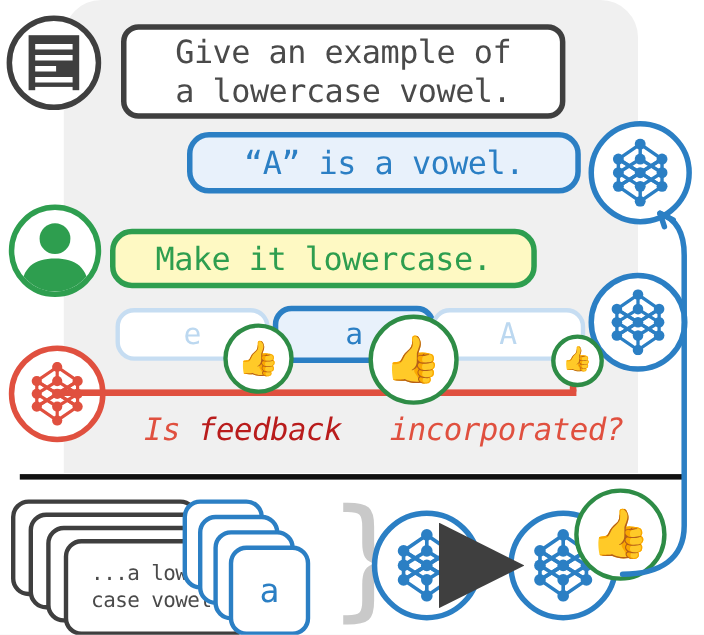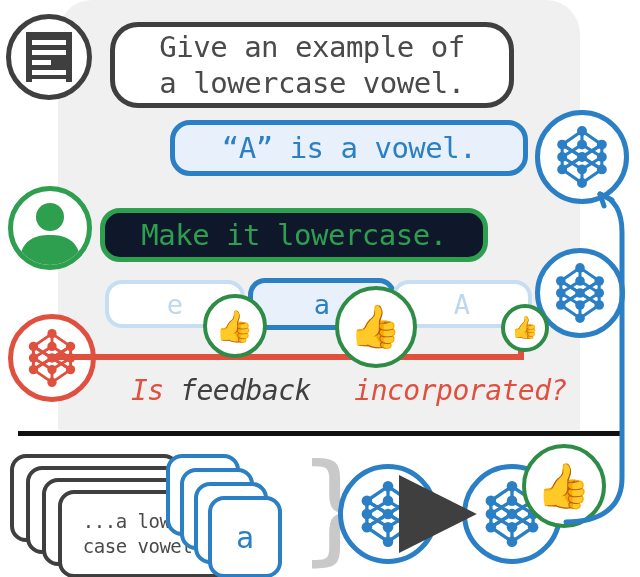--- a/index.html
+++ b/index.html
@@ -24,50 +24,50 @@
   .doc-circle{left:6px;top:14px;width:86px;height:86px;border:5px solid #3f3f3f;}
   .user-circle{left:8px;top:186px;width:84px;height:84px;border:5px solid #2e9e4f;overflow:hidden;}
   .nn-circle{border:5px solid #2b7fc4;}
   .nn-red{border:5px solid #e0503f;}
 
   
   .bubble{box-sizing:border-box;display:flex;align-items:center;justify-content:center;
           text-align:center;line-height:1.25;letter-spacing:-0.5px;}
   .bubble-doc{
     left:110px;top:22px;width:404px;height:86px;
-    border:5px solid #3f3f3f;border-radius:28px;background:#ffffff;
+    border:5px solid #3f3f3f;border-radius:16px;background:#ffffff;
     color:#4a4a4a;font-size:29px;
   }
   .bubble-assist{
     left:170px;top:120px;width:358px;height:56px;
     border:5px solid #2b7fc4;border-radius:20px;background:#e8f1fb;
     color:#2b7fc4;font-size:29px;
   }
   .bubble-user{
     left:100px;top:208px;width:388px;height:54px;
-    border:5px solid #2e9e4f;border-radius:20px;background:#0f172a;
+    border:5px solid #2e9e4f;border-radius:20px;background:#fef9c3;
     color:#2e9e4f;font-size:29px;
   }
 
   
   .chip{box-sizing:border-box;border-radius:17px;display:flex;
         align-items:center;justify-content:center;font-size:27px;}
   .chip-dim{border:4px solid #c6ddf2;background:#ffffff;color:#bcd8f0;}
   .chip-sel{border:5px solid #2b7fc4;background:#e8f1fb;color:#2b7fc4;}
   .chip-e{left:105px;top:280px;width:140px;height:48px;}
   .chip-a{left:248px;top:278px;width:148px;height:52px;}
   .chip-A{left:392px;top:280px;width:140px;height:48px;}
 
   
   .fb-line{left:48px;top:354px;width:476px;height:6px;background:#e0503f;}
   .fb-stem{width:6px;background:#e0503f;}
   .fb-q{left:104px;top:374px;width:470px;font-style:italic;font-size:28px;
         letter-spacing:-0.5px;white-space:nowrap;}
   .fb-q .r{color:#e0503f;margin-left:27px;}
-  .fb-q .g{color:#404040;}
+  .fb-q .g{color:#b91c1c;}
 
   
   .thumb{border-radius:50%;background:#ffffff;border:4px solid #2e8c46;
          display:flex;align-items:center;justify-content:center;overflow:hidden;}
   .thumb span{line-height:1;}
 
   
   .divider{left:18px;top:431px;width:604px;height:5px;background:#111111;}
 
   

